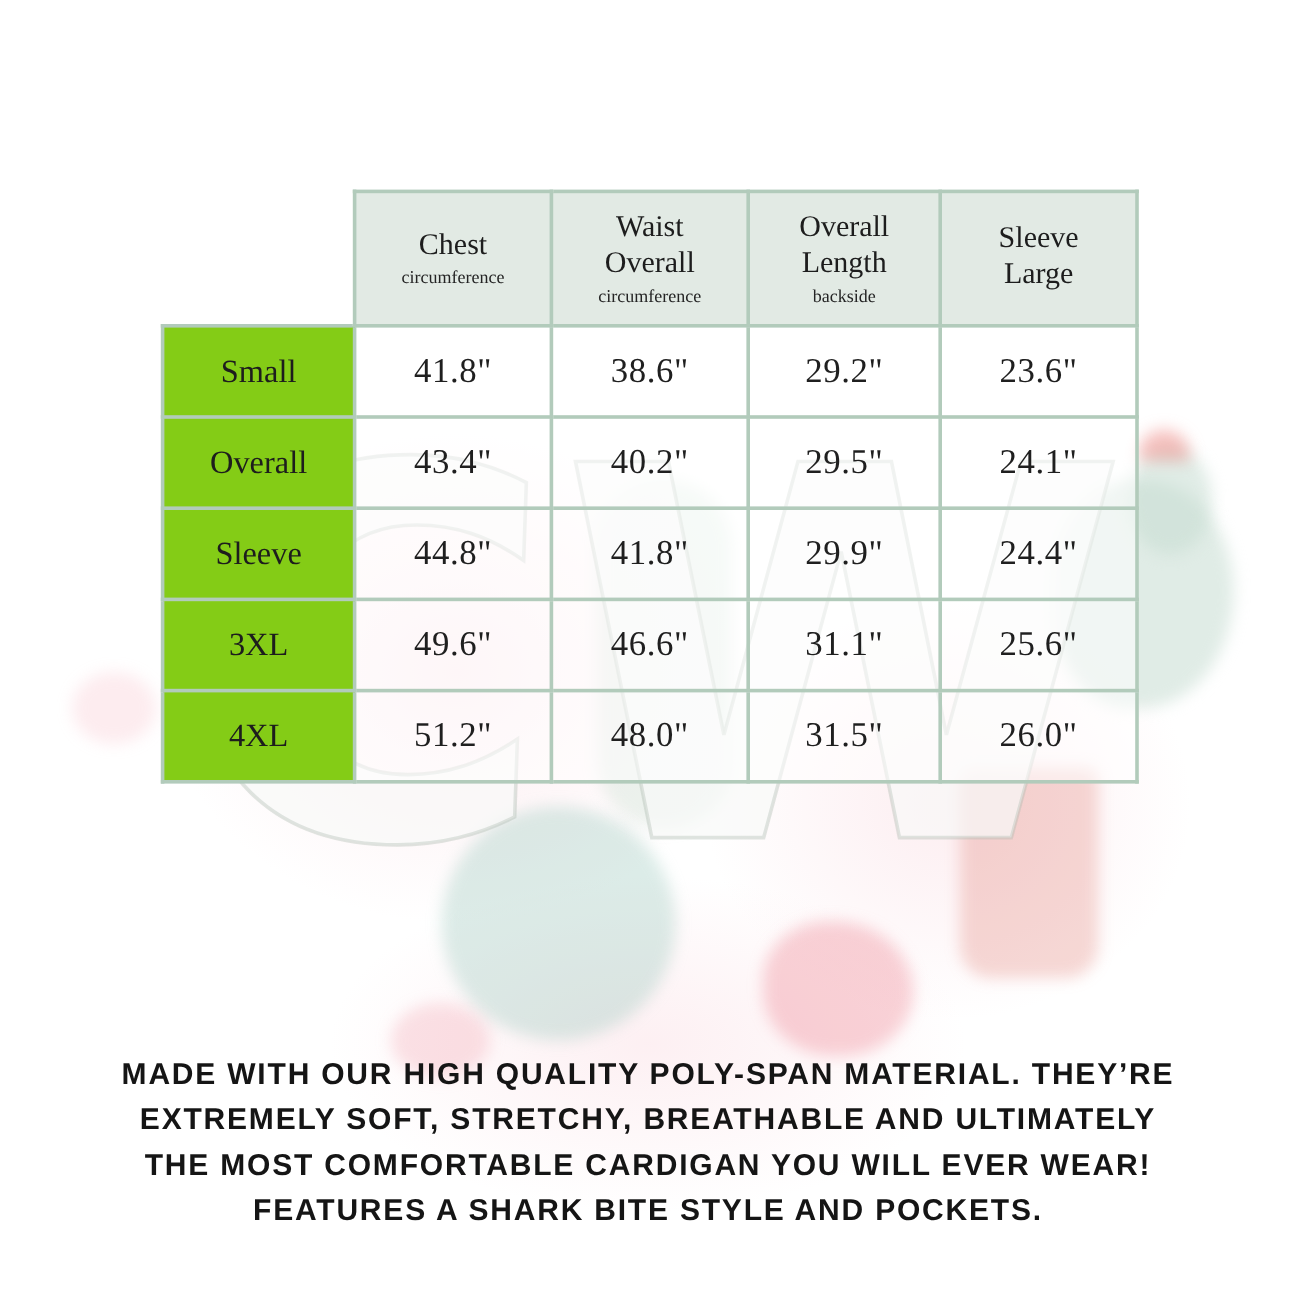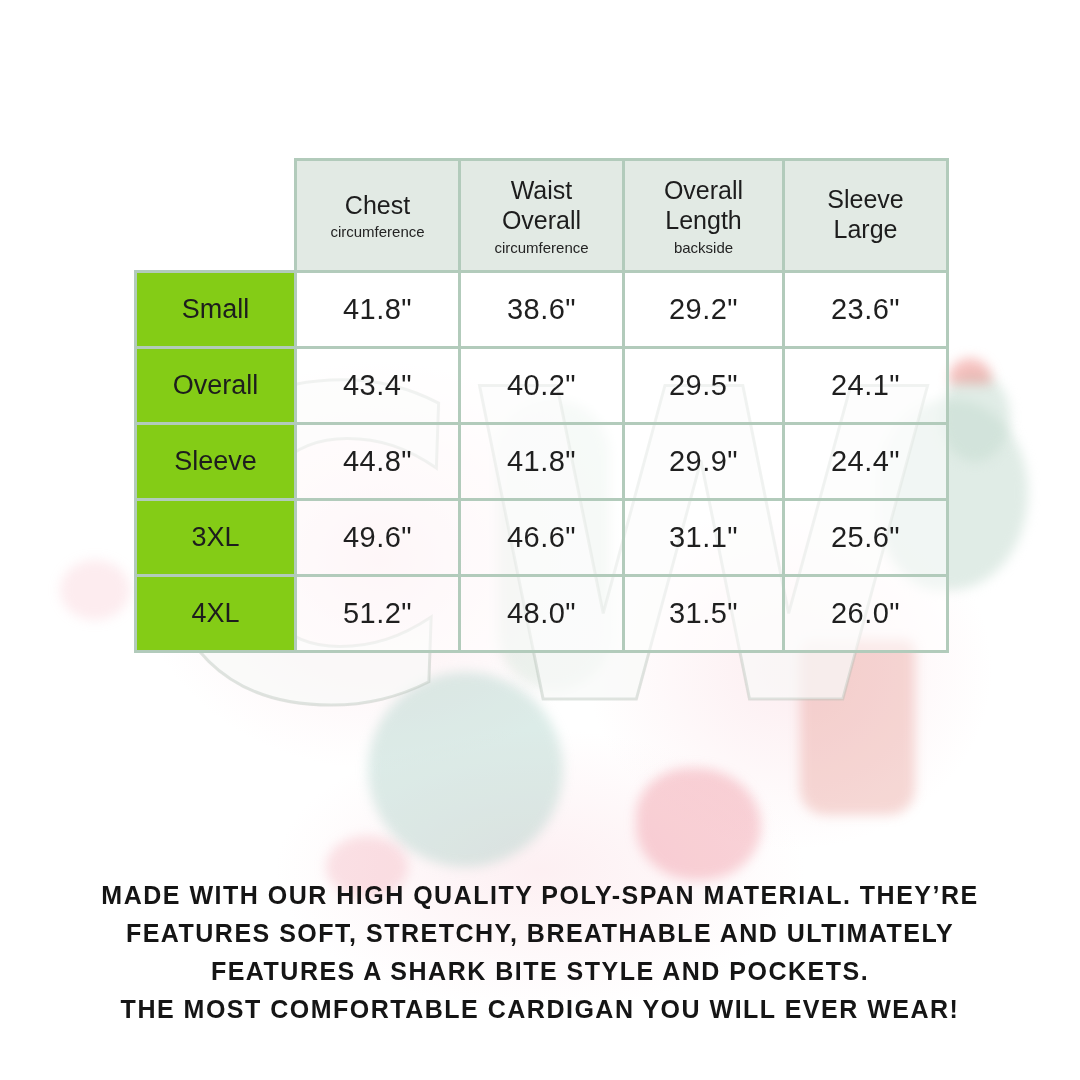--- a/index.html
+++ b/index.html
@@ -67,21 +67,21 @@
     color: #141414;
   }
 
   
   table.size-table {
     position: absolute; z-index: 1;
     left: 134px; top: 158px;
     width: 812px;
     border-collapse: collapse;
     table-layout: fixed;
-    font-family: Liberation Sans, sans-serif;
+    font-family: Liberation Serif, serif;
   }
   .size-table td, .size-table th {
     border: 3px solid #b2cbbb;
     padding: 0;
     text-align: center;
     vertical-align: middle;
   }
   .size-table .corner { border: none; background: transparent; }
   .size-table tr.hdr th, .size-table tr.hdr td { height: 109px; }
   .size-table tr.datarow td { height: 73px; }
@@ -208,18 +208,18 @@
         <td class="val">51.2"</td>
         <td class="val">48.0"</td>
         <td class="val">31.5"</td>
         <td class="val">26.0"</td>
       </tr>
     </tbody>
   </table>
 
   <div class="desc">
     <div>MADE WITH OUR HIGH QUALITY POLY-SPAN MATERIAL. THEY’RE</div>
-    <div>FEATURES SOFT, STRETCHY, BREATHABLE AND ULTIMATELY</div>
+    <div>EXTREMELY SOFT, STRETCHY, BREATHABLE AND ULTIMATELY</div>
+    <div>THE MOST COMFORTABLE CARDIGAN YOU WILL EVER WEAR!</div>
     <div>FEATURES A SHARK BITE STYLE AND POCKETS.</div>
-    <div>THE MOST COMFORTABLE CARDIGAN YOU WILL EVER WEAR!</div>
   </div>
 
 </div>
 
 </body></html>

